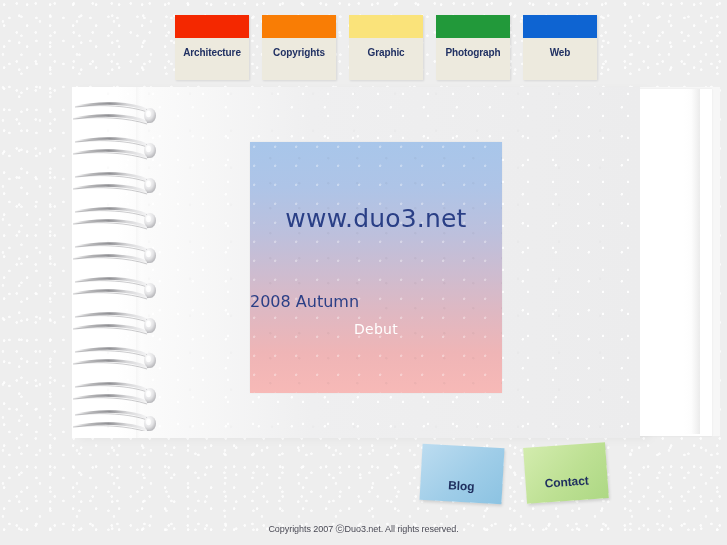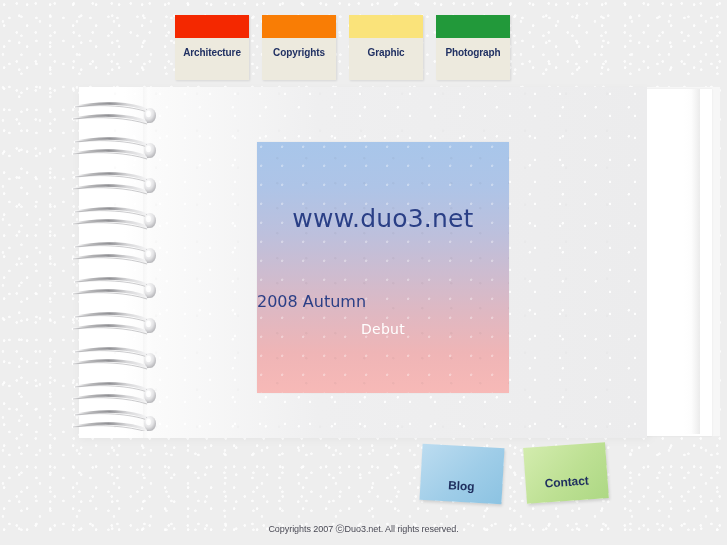--- a/index.html
+++ b/index.html
@@ -104,21 +104,20 @@
     position: absolute;
     left: 612px; top: 2px;
     width: 16px; height: 345px;
     background: linear-gradient(to right,#ffffff 0%,#fdfdfd 45%,#f2f2f2 80%,#ebebeb 100%);
   }
   .page-main {
     position: absolute;
     left: 0; top: 0;
     width: 568px; height: 351px;
     background: linear-gradient(to right,#ffffff 0 11%, #fbfbfb 13%, #efeff0 42%, #ececed 100%);
-    margin-left: 7px;
   }
   .page-left-white {
     position: absolute;
     left: 0; top: 0;
     width: 64px; height: 351px;
     background: linear-gradient(to right,#ffffff 0 70%, #fcfcfc 100%);
   }
   .page-crease {
     position: absolute;
     left: 64px; top: 0;
@@ -259,20 +258,24 @@
     <div class="tab w-graph">
       <span class="swatch" style="background:#fae37a"></span>
       <span class="tab-label">Graphic</span>
     </div>
 
     <div class="tab w-photo">
       <span class="swatch" style="background:#22993a"></span>
       <span class="tab-label">Photograph</span>
     </div>
 
+    <div class="tab w-web">
+      <span class="swatch" style="background:#0e64d2"></span>
+      <span class="tab-label">Web</span>
+    </div>
 
   </div>
 
   <div class="notebook">
     <div class="nb-shadow"></div>
     <div class="page-stack-3"></div>
     <div class="page-stack-2"></div>
     <div class="page-edge-right"></div>
 
     <div class="page-main">

